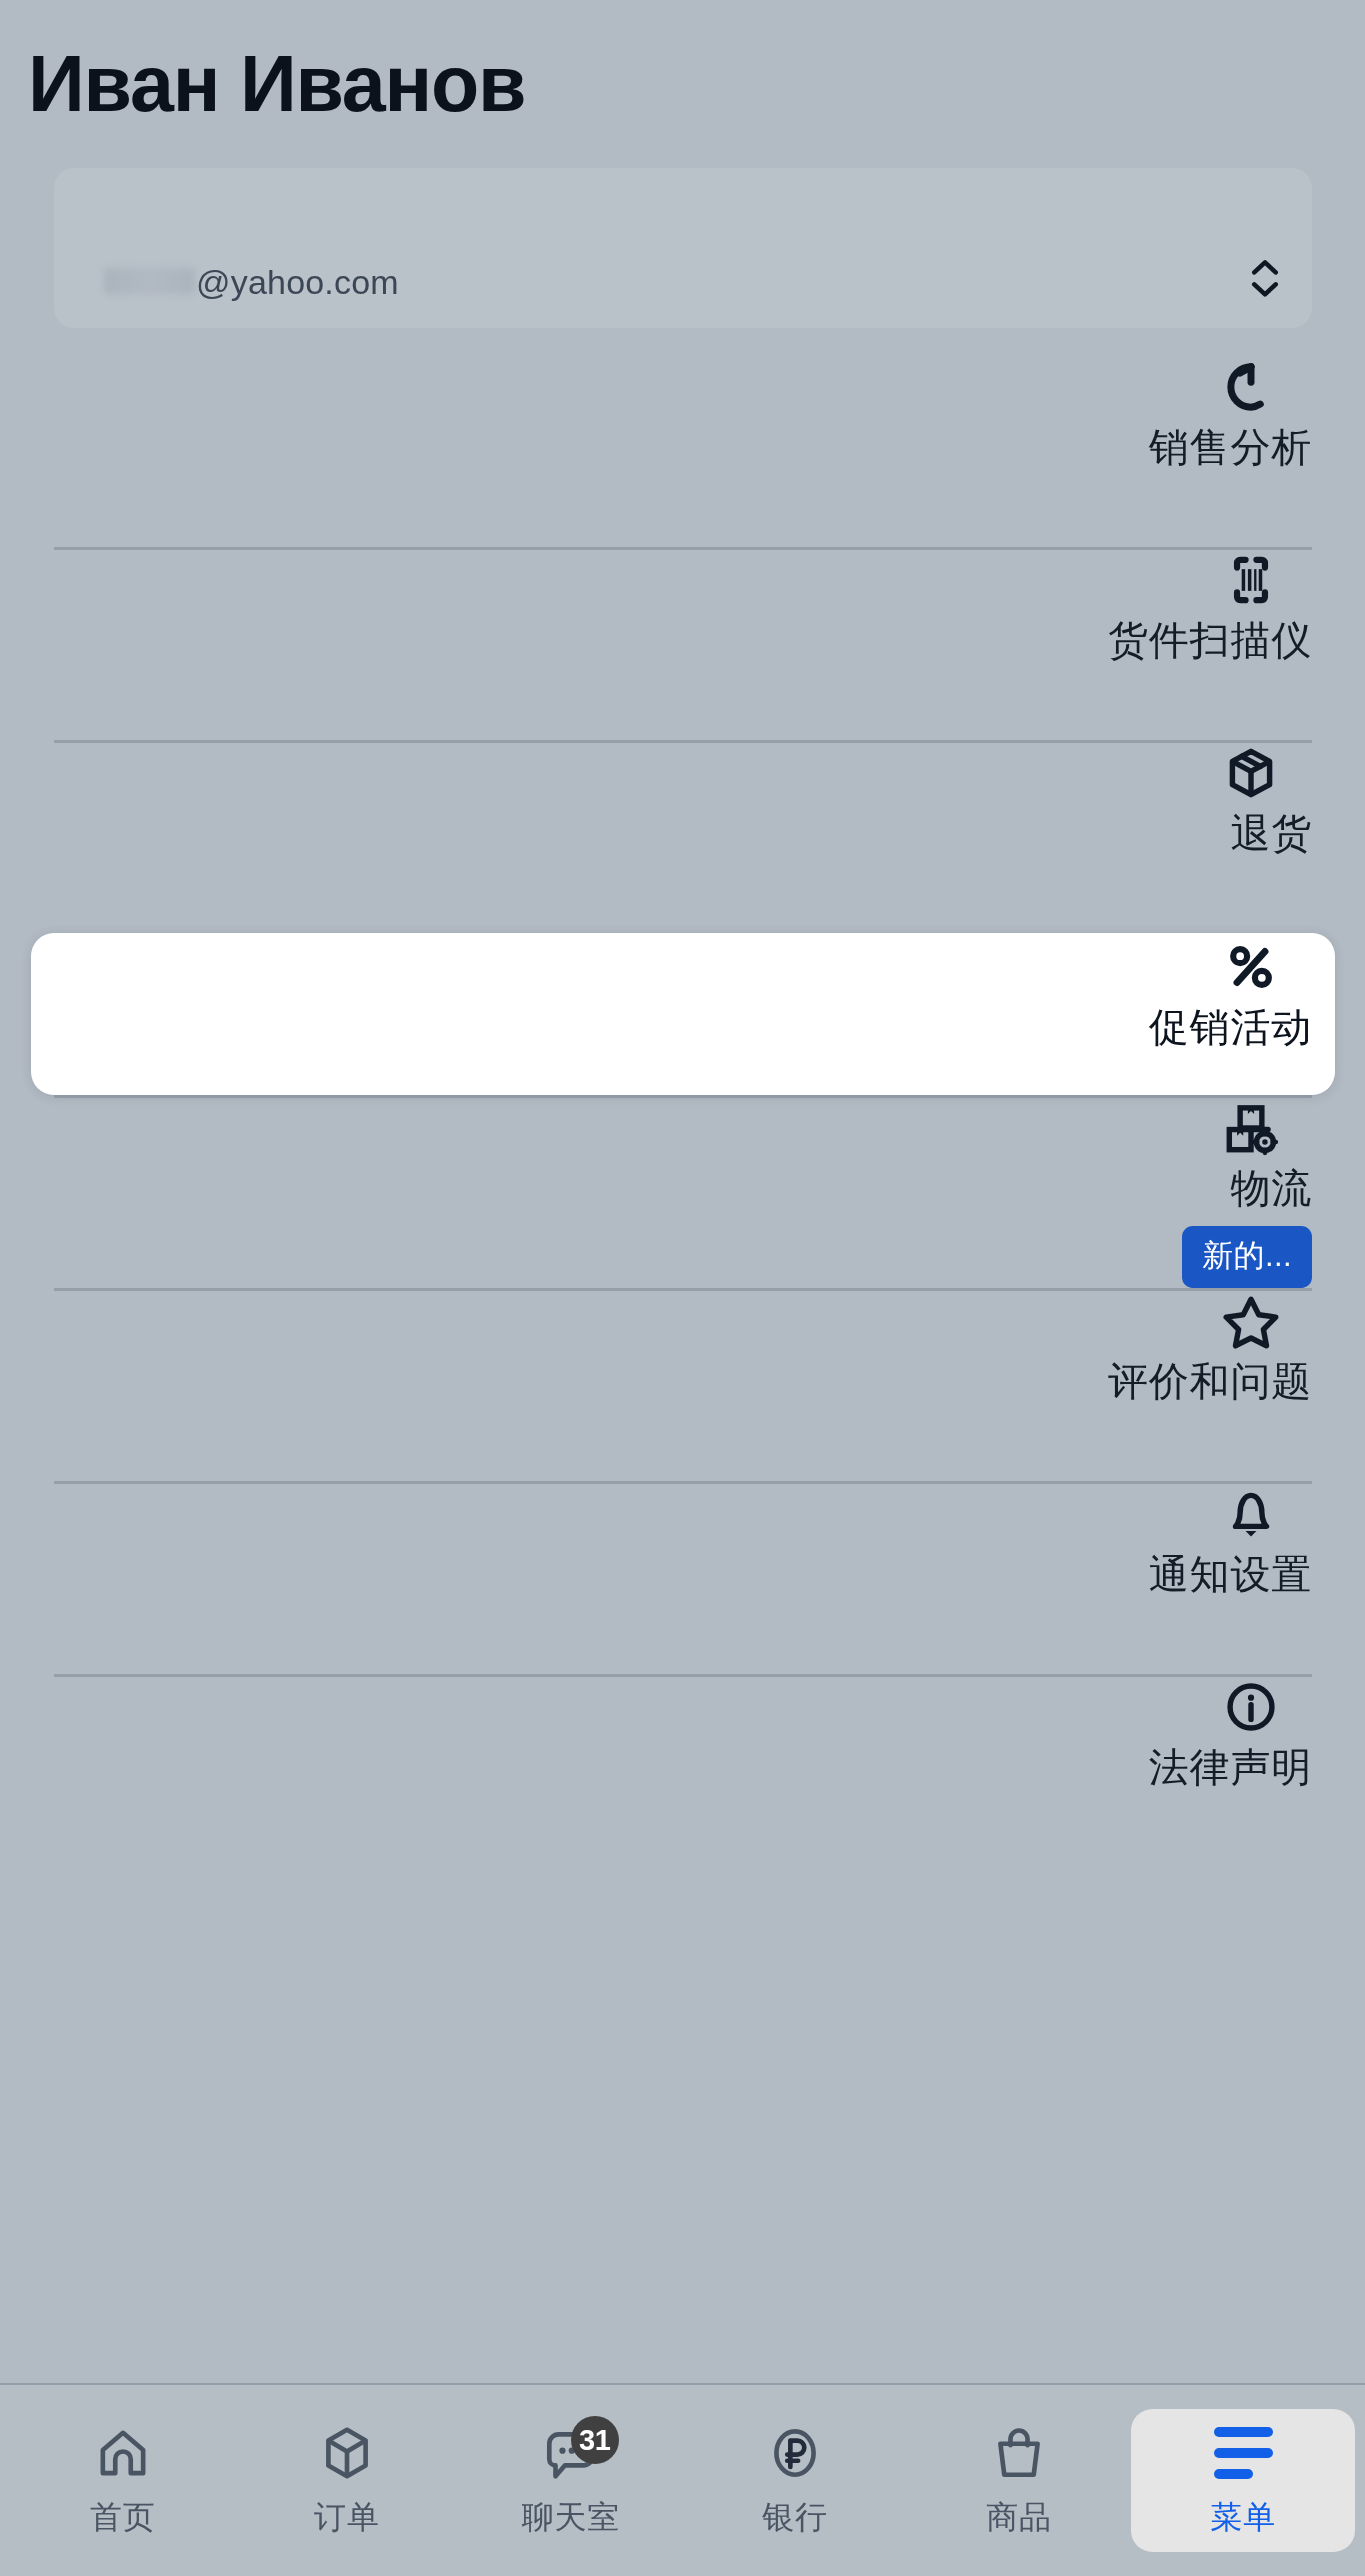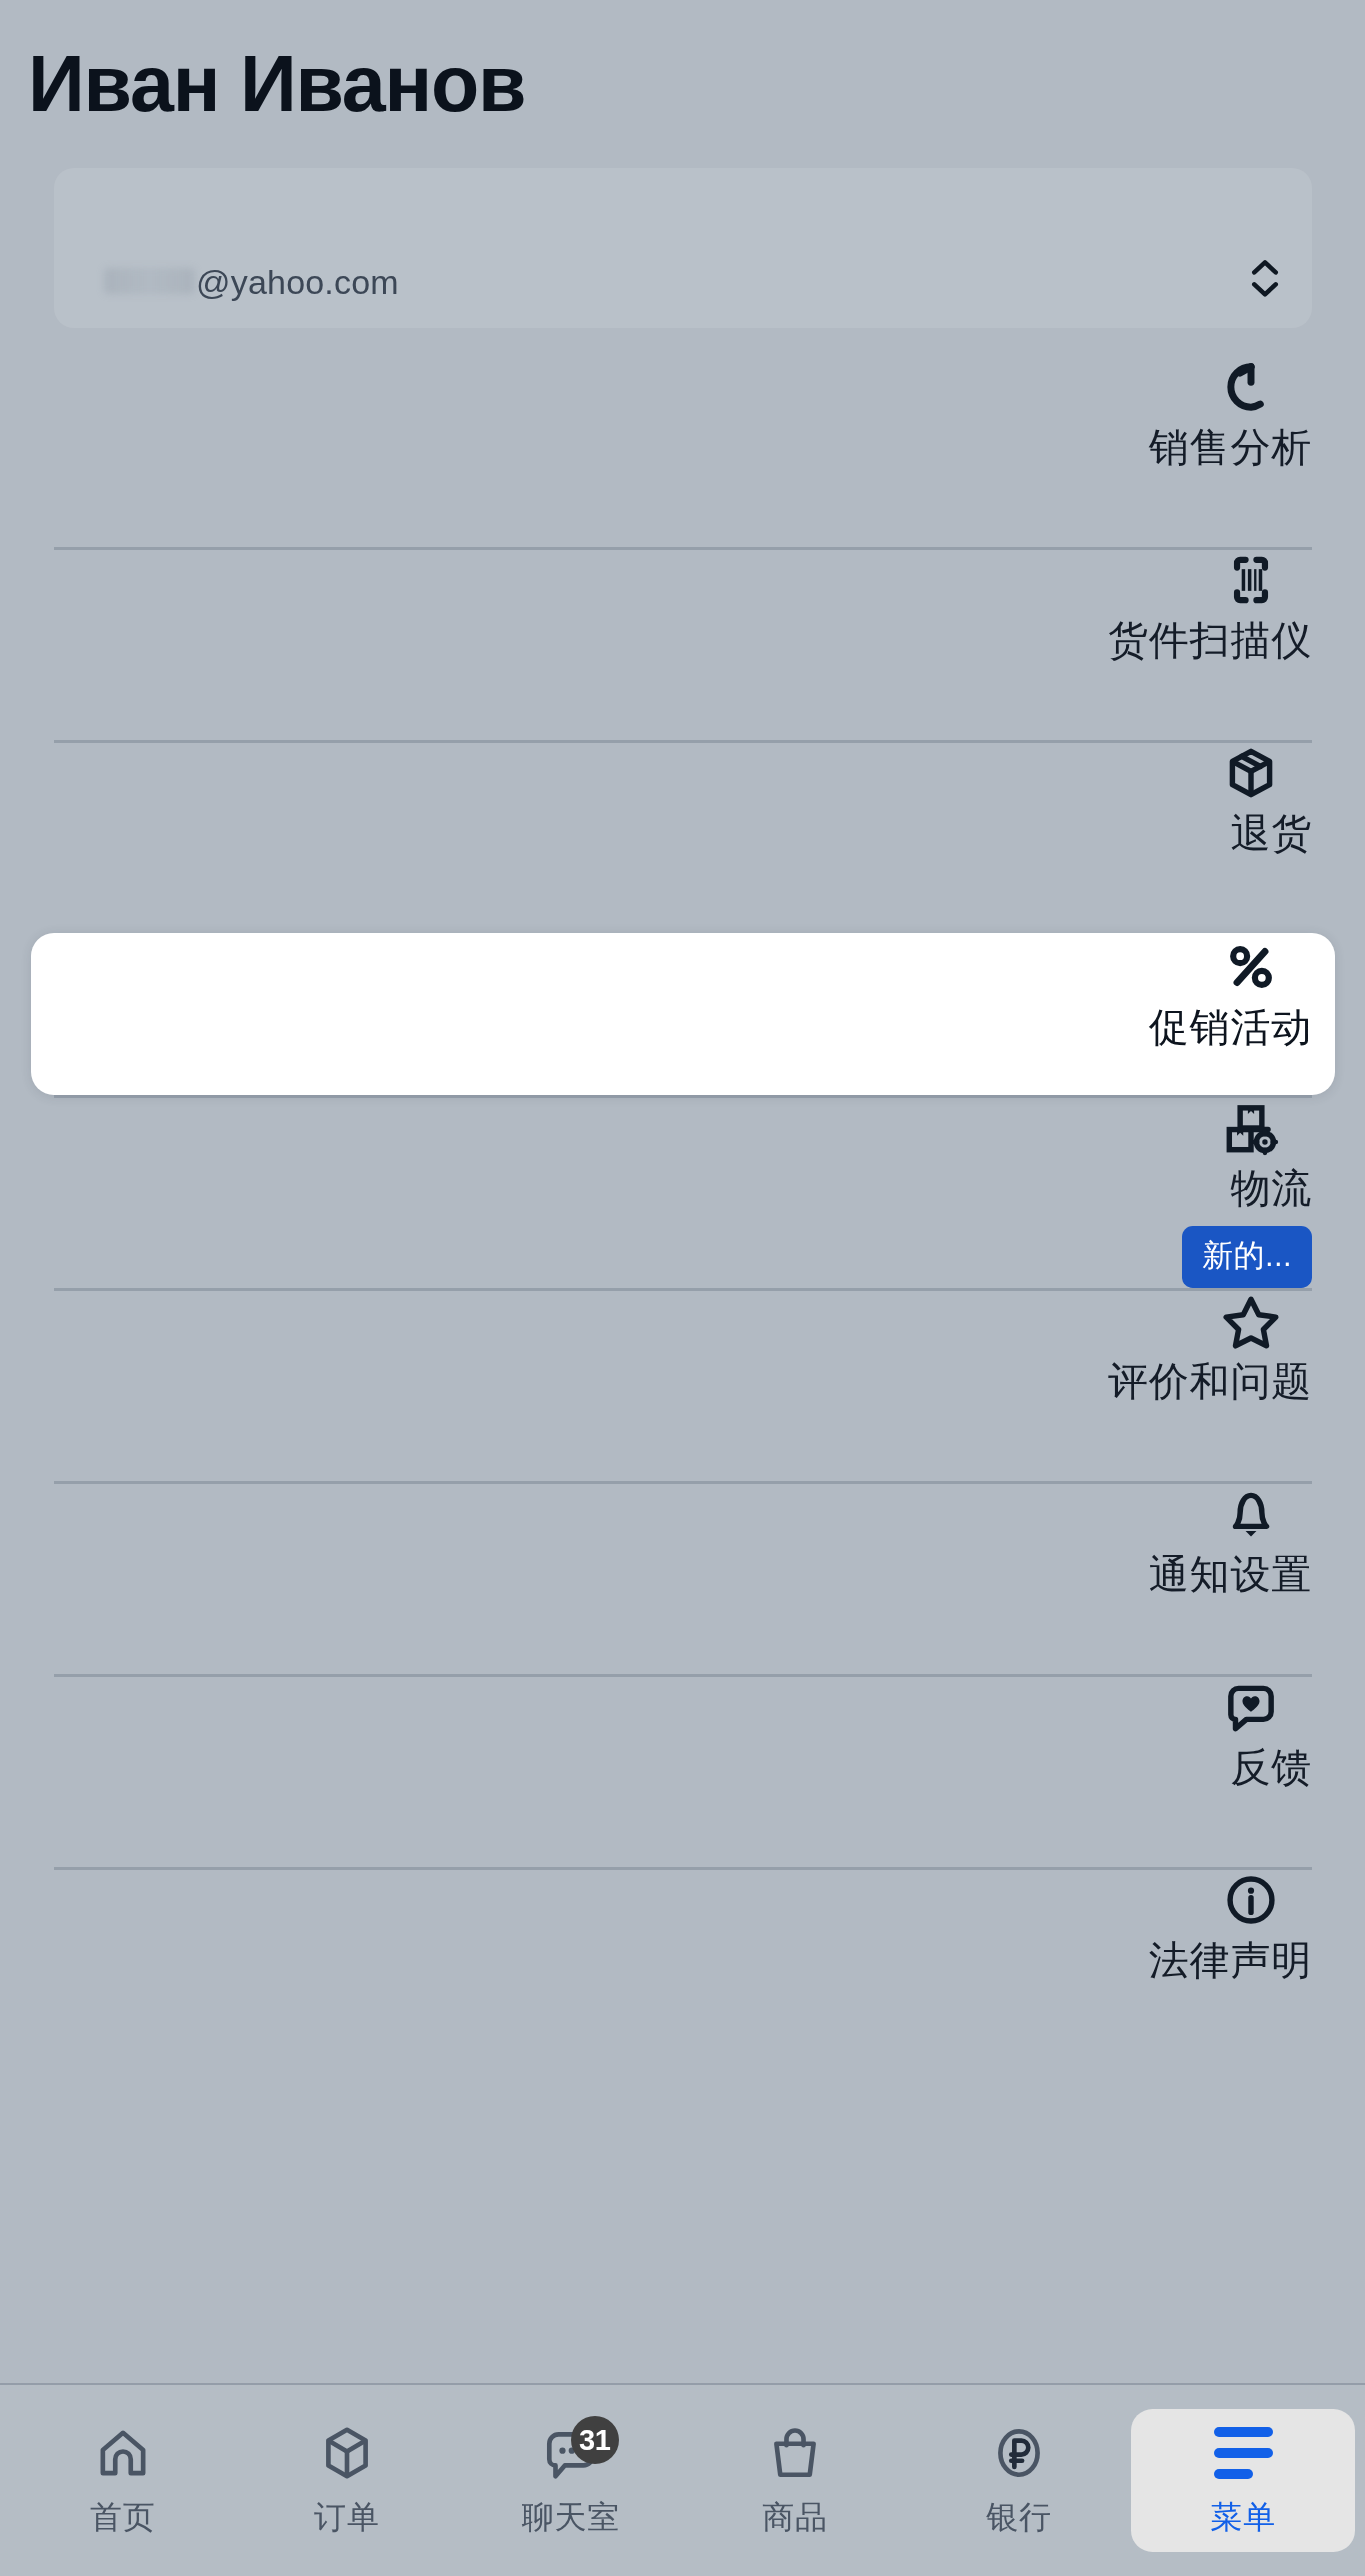--- a/index.html
+++ b/index.html
@@ -372,31 +372,20 @@
       <div class="menu-icon">
         <svg width="62" height="62" viewBox="0 0 80 80" fill="none">
           <path d="M20 56 C20 56 26 50 26 38 C26 26 32 16 40 16 C48 16 54 26 54 38 C54 50 60 56 60 56 Z" stroke="#101a26" stroke-width="7" stroke-linejoin="round" fill="none"></path>
           <path d="M33 62 L40 69 L47 62 Z" fill="#101a26"></path>
         </svg>
       </div>
       <div class="menu-label">通知设置</div>
       <div class="menu-spacer"></div>
     </div>
 
-    <div class="menu-row">
-      <div class="divider"></div>
-      <div class="menu-icon">
-        <svg width="62" height="62" viewBox="0 0 80 80" fill="none">
-          <path d="M14 26 A10 10 0 0 1 24 16 H56 A10 10 0 0 1 66 26 V46 A10 10 0 0 1 56 56 H34 L20 68 V56 A6 6 0 0 1 14 50 Z" stroke="#101a26" stroke-width="7" stroke-linejoin="round" fill="none"></path>
-          <path d="M40 46 C40 46 29 39 29 32.5 C29 28.5 32 26 35 26 C37.5 26 39 27.5 40 29 C41 27.5 42.5 26 45 26 C48 26 51 28.5 51 32.5 C51 39 40 46 40 46 Z" fill="#101a26"></path>
-        </svg>
-      </div>
-      <div class="menu-label">反馈</div>
-      <div class="menu-spacer"></div>
-    </div>
 
     <div class="menu-row">
       <div class="divider"></div>
       <div class="menu-icon">
         <svg width="62" height="62" viewBox="0 0 80 80" fill="none">
           <circle cx="40" cy="40" r="27" stroke="#101a26" stroke-width="7" fill="none"></circle>
           <circle cx="40" cy="28" r="4" fill="#101a26"></circle>
           <path d="M40 37 V56" stroke="#101a26" stroke-width="7" stroke-linecap="round"></path>
         </svg>
       </div>
@@ -437,36 +426,36 @@
           <circle cx="53" cy="37" r="4" fill="#4a5564"></circle>
         </svg>
         <div class="nav-badge">31</div>
       </div>
       <div class="nav-label">聊天室</div>
     </div>
 
     <div class="nav-item">
       <div class="nav-icon-wrap">
         <svg width="62" height="62" viewBox="0 0 80 80" fill="none">
-          <path d="M16 28 H64 L59 68 H21 Z" stroke="#4a5564" stroke-width="6" stroke-linejoin="round" fill="none"></path>
-          <path d="M29 30 V22 A11 11 0 0 1 51 22 V30" stroke="#4a5564" stroke-width="6" stroke-linecap="round" fill="none"></path>
-        </svg>
-      </div>
-      <div class="nav-label">商品</div>
-    </div>
-
-    <div class="nav-item">
-      <div class="nav-icon-wrap">
-        <svg width="62" height="62" viewBox="0 0 80 80" fill="none">
           <ellipse cx="40" cy="40" rx="24" ry="28" stroke="#4a5564" stroke-width="6" fill="none"></ellipse>
           <path d="M34 58 V24 H43 A9 9 0 0 1 43 42 H30" stroke="#222c3a" stroke-width="6" stroke-linecap="round" stroke-linejoin="round" fill="none"></path>
           <path d="M30 50 H44" stroke="#222c3a" stroke-width="6" stroke-linecap="round"></path>
         </svg>
       </div>
       <div class="nav-label">银行</div>
+    </div>
+
+    <div class="nav-item">
+      <div class="nav-icon-wrap">
+        <svg width="62" height="62" viewBox="0 0 80 80" fill="none">
+          <path d="M16 28 H64 L59 68 H21 Z" stroke="#4a5564" stroke-width="6" stroke-linejoin="round" fill="none"></path>
+          <path d="M29 30 V22 A11 11 0 0 1 51 22 V30" stroke="#4a5564" stroke-width="6" stroke-linecap="round" fill="none"></path>
+        </svg>
+      </div>
+      <div class="nav-label">商品</div>
     </div>
 
     <div class="nav-item active">
       <div class="nav-icon-wrap">
         <div class="hamburger">
           <span></span>
           <span></span>
           <span></span>
         </div>
       </div>

